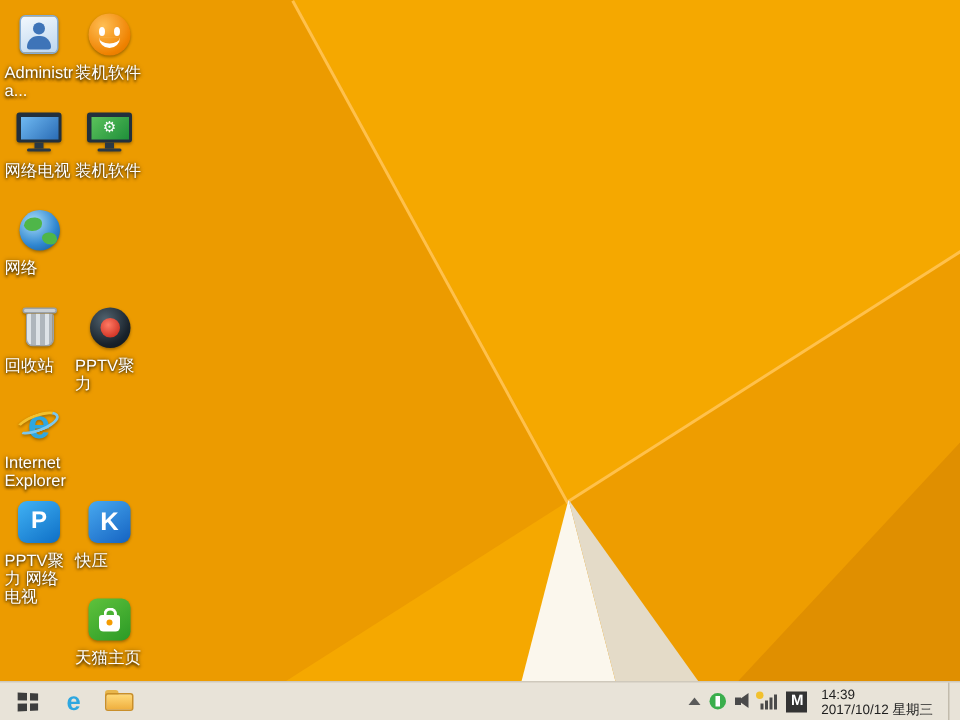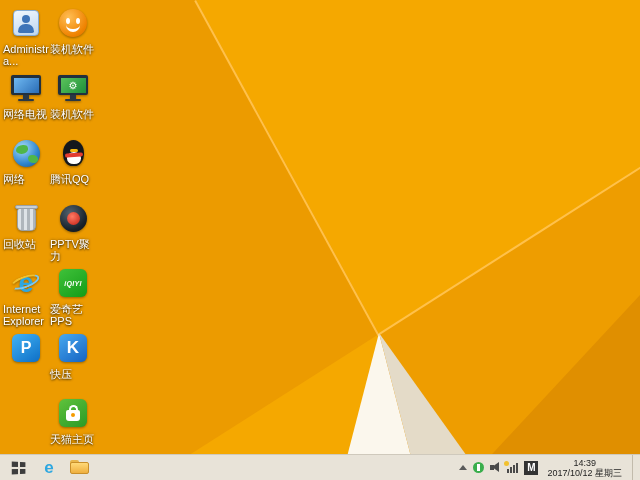--- a/index.html
+++ b/index.html
@@ -104,21 +104,21 @@
   .vol{position:relative;width:11px;height:11px;}
   .vbox{position:absolute;left:0;top:3px;width:4px;height:5px;background:#4A4A4A;}
   .vtri{position:absolute;left:2px;top:0;width:0;height:0;border-top:5.5px solid transparent;border-bottom:5.5px solid transparent;border-right:7px solid #4A4A4A;}
   .netb{display:flex;align-items:flex-end;gap:1px;position:relative;height:11px;}
   .netb i{width:2px;background:#4A4A4A;display:block;}
   .netb i:nth-child(1){height:4px;}.netb i:nth-child(2){height:6px;}
   .netb i:nth-child(3){height:8px;}.netb i:nth-child(4){height:10px;}
   .netb .star{position:absolute;left:-3px;top:-1px;width:5px;height:5px;background:#F2C12E;border-radius:50%;}
   .ime{width:14px;height:14px;background:#333;color:#fff;font-size:10px;font-weight:bold;
     display:flex;align-items:center;justify-content:center;}
-  .clock{font-size:9px;line-height:10px;color:#1E1E1E;text-align:center;margin-left:3px;white-space:nowrap;}
+  .clock{font-size:9px;line-height:10px;color:#1E1E1E;text-align:left;margin-left:3px;white-space:nowrap;}
   .showdesk{width:5px;height:26px;border-left:1px solid #C2BBAC;margin-left:4px;}
 </style>
 </head>
 <body>
 
 <div class="screen">
 
   <div class="wp">
     <div class="wp-left"></div>
     <div class="wp-right"></div>
@@ -169,20 +169,21 @@
         <div class="ring"></div>
       </div>
     <div class="lbl">Internet Explorer</div>
   </div>
   <div class="dicon" style="--c:0;--r:5">
     <div class="ic">
         <div class="sq sq-pptv">
           <span>P</span>
         </div>
       </div>
+    <div class="lbl">PPTV聚力 网络电视</div>
   </div>
 
   <div class="dicon" style="--c:1;--r:0">
     <div class="ic ic-dnd">
         <div class="face">
           <div class="eye el"></div>
           <div class="eye er"></div>
           <div class="mouth"></div>
         </div>
       </div>
@@ -191,45 +192,27 @@
   <div class="dicon" style="--c:1;--r:1">
     <div class="ic col ic-zj">
         <div class="mon">
           <div class="scrg"></div>
         </div>
         <div class="stand"></div>
         <div class="mbase"></div>
       </div>
     <div class="lbl">装机软件</div>
   </div>
-  <div class="dicon" style="--c:1;--r:2">
-    <div class="ic ic-qq">
-        <div class="peng">
-          <div class="belly"></div>
-          <div class="beak"></div>
-          <div class="scarf"></div>
-        </div>
-      </div>
-    <div class="lbl">腾讯QQ</div>
-  </div>
   <div class="dicon" style="--c:1;--r:3">
     <div class="ic ic-xy">
         <div class="orb">
           <div class="core"></div>
         </div>
       </div>
     <div class="lbl">PPTV聚力</div>
-  </div>
-  <div class="dicon" style="--c:1;--r:4">
-    <div class="ic">
-        <div class="sq sq-iqy">
-          <span>iQIYI</span>
-        </div>
-      </div>
-    <div class="lbl">爱奇艺PPS</div>
   </div>
   <div class="dicon" style="--c:1;--r:5">
     <div class="ic">
         <div class="sq sq-k">
           <span>K</span>
         </div>
       </div>
     <div class="lbl">快压</div>
   </div>
   <div class="dicon" style="--c:1;--r:6">

